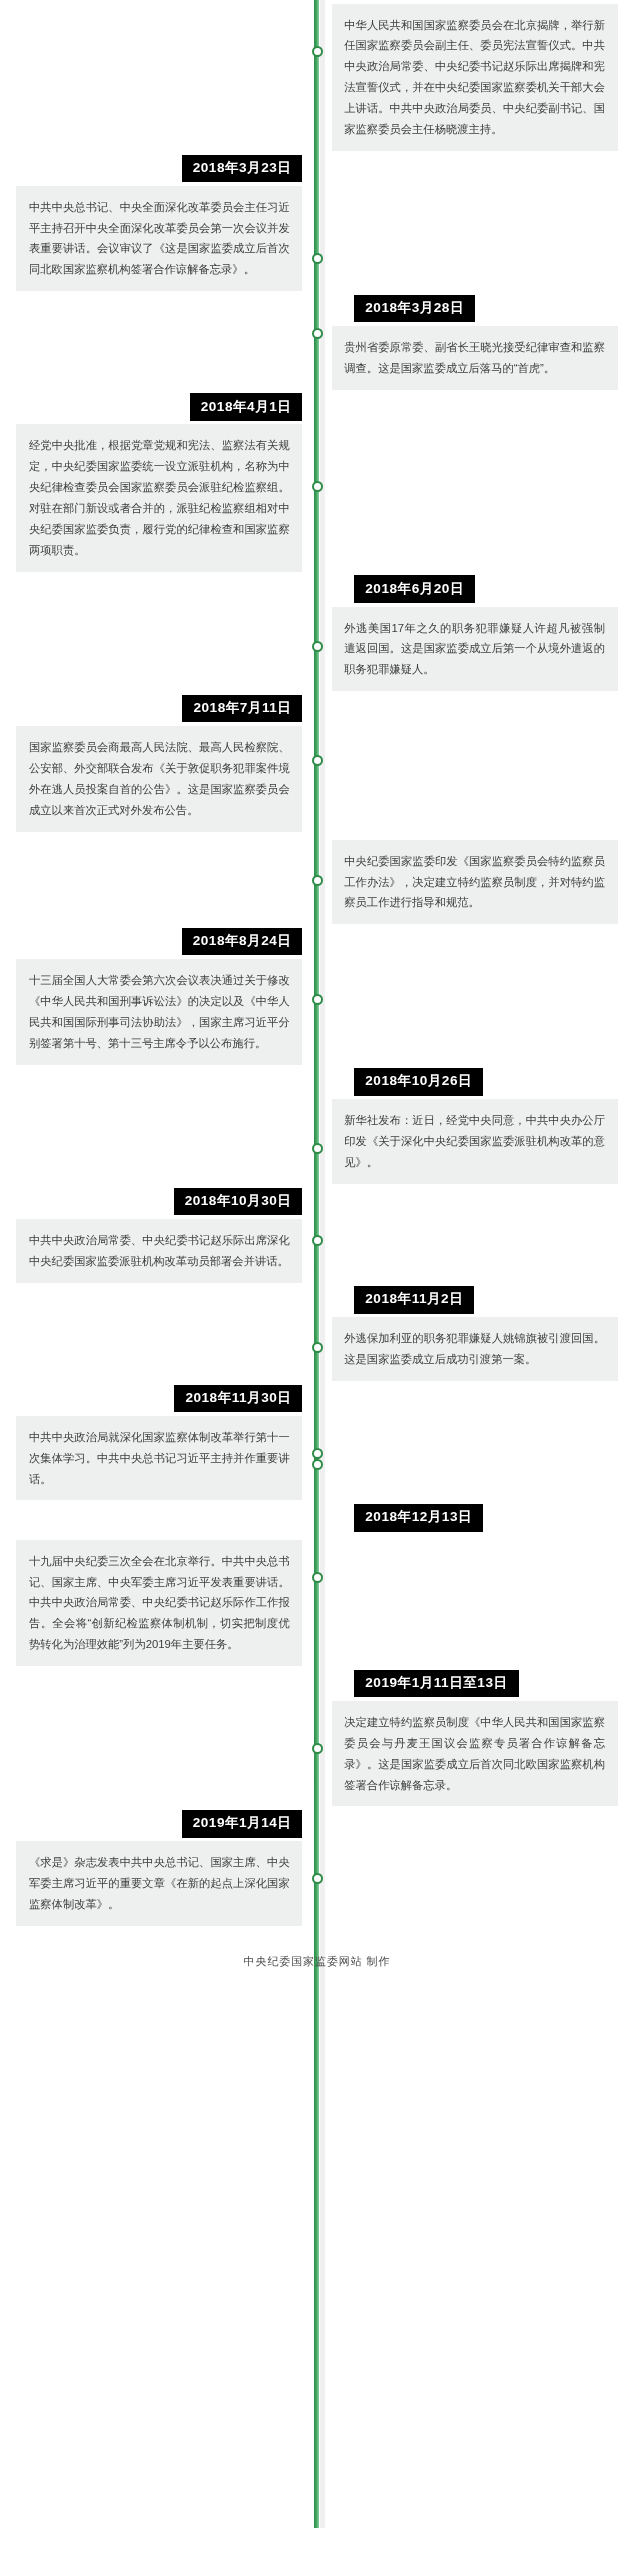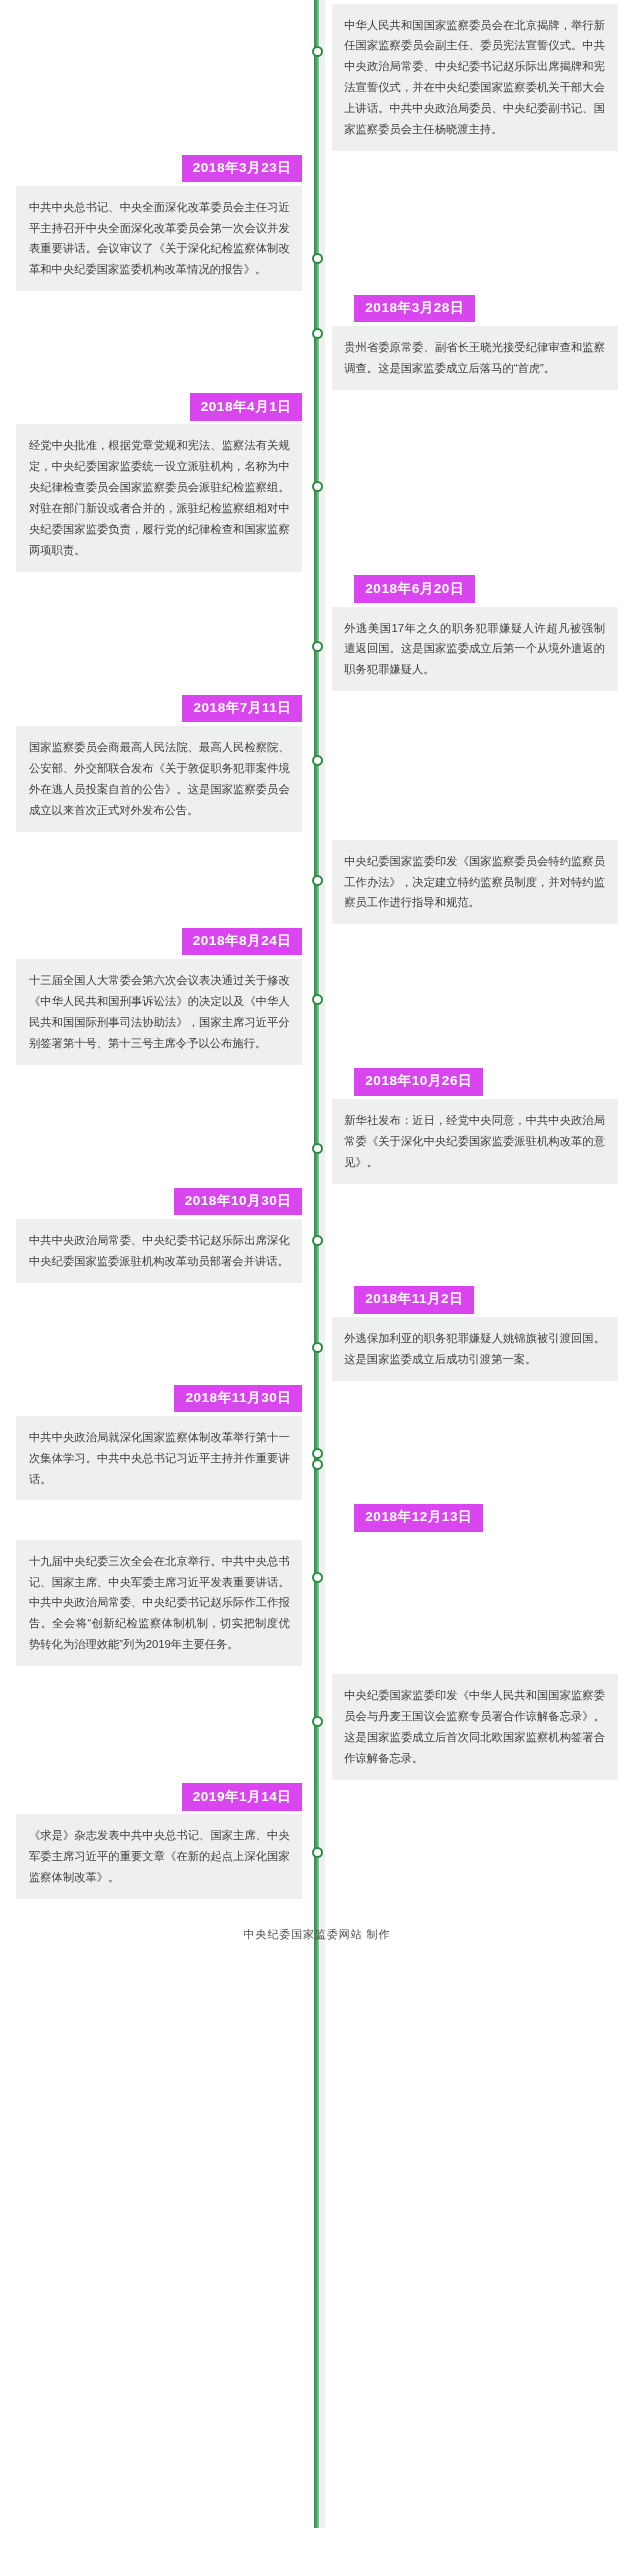--- a/index.html
+++ b/index.html
@@ -65,21 +65,21 @@
     left: 312px;
     width: 11px;
     height: 11px;
     border-radius: 50%;
     background: #ffffff;
     border: 2.7px solid #2e8b48;
     z-index: 5;
   }
   .date-chip {
     display: inline-block;
-    background: #d946ef;
+    background: #000000;
     color: #ffffff;
     font-size: 13.6px;
     font-weight: bold;
     line-height: 1.1;
     padding: 6.3px 11px;
     letter-spacing: 0.5px;
     white-space: nowrap;
   }
   .date-wrap-left {
     text-align: right;
@@ -135,21 +135,21 @@
         <span class="date-chip">2018年3月23日</span>
       </div>
       <div class="gap"></div>
       <div class="side right">
           <div class="empty"></div>
         </div>
     </div>
 
     <div class="row">
       <div class="side left">
-        <div class="text-box">中共中央总书记、中央全面深化改革委员会主任习近平主持召开中央全面深化改革委员会第一次会议并发表重要讲话。会议审议了《关于深化纪检监察体制改革和中央纪委国家监委机构改革情况的报告》。</div>
+        <div class="text-box">中共中央总书记、中央全面深化改革委员会主任习近平主持召开中央全面深化改革委员会第一次会议并发表重要讲话。会议审议了《这是国家监委成立后首次同北欧国家监察机构签署合作谅解备忘录》。</div>
       </div>
       <div class="gap"></div>
       <div class="side right">
           <div class="empty"></div>
         </div>
     </div>
 
     <div class="row">
       <div class="node" style="top:-42px"></div>
       <div class="side left">
@@ -283,21 +283,21 @@
         <span class="date-chip">2018年10月26日</span>
       </div>
     </div>
 
     <div class="row">
       <div class="side left">
           <div class="empty"></div>
         </div>
       <div class="gap"></div>
       <div class="side right">
-        <div class="text-box">新华社发布：近日，经党中央同意，中共中央政治局常委《关于深化中央纪委国家监委派驻机构改革的意见》。</div>
+        <div class="text-box">新华社发布：近日，经党中央同意，中共中央办公厅印发《关于深化中央纪委国家监委派驻机构改革的意见》。</div>
       </div>
     </div>
 
     <div class="row">
       <div class="node" style="top:-45px"></div>
       <div class="side left date-wrap-left">
         <span class="date-chip">2018年10月30日</span>
       </div>
       <div class="gap"></div>
       <div class="side right">
@@ -386,29 +386,32 @@
           <div class="empty"></div>
         </div>
     </div>
 
     <div class="row">
       <div class="node" style="top:-98px"></div>
       <div class="side left">
           <div class="empty"></div>
         </div>
       <div class="gap"></div>
-    </div>
-
-    <div class="row">
-      <div class="side left">
-          <div class="empty"></div>
-        </div>
-      <div class="gap"></div>
-      <div class="side right">
-        <div class="text-box">中央纪委国家监委印发《中华人民共和国国家监察委员会与丹麦王国议会监察专员署合作谅解备忘录》。这是国家监委成立后首次同北欧国家监察机构签署合作谅解备忘录。</div>
+      <div class="side right date-wrap-right">
+        <span class="date-chip">2019年1月11日至13日</span>
+      </div>
+    </div>
+
+    <div class="row">
+      <div class="side left">
+          <div class="empty"></div>
+        </div>
+      <div class="gap"></div>
+      <div class="side right">
+        <div class="text-box">决定建立特约监察员制度《中华人民共和国国家监察委员会与丹麦王国议会监察专员署合作谅解备忘录》。这是国家监委成立后首次同北欧国家监察机构签署合作谅解备忘录。</div>
       </div>
     </div>
 
     <div class="row">
       <div class="node" style="top:-67px"></div>
       <div class="side left date-wrap-left">
         <span class="date-chip">2019年1月14日</span>
       </div>
       <div class="gap"></div>
       <div class="side right">

